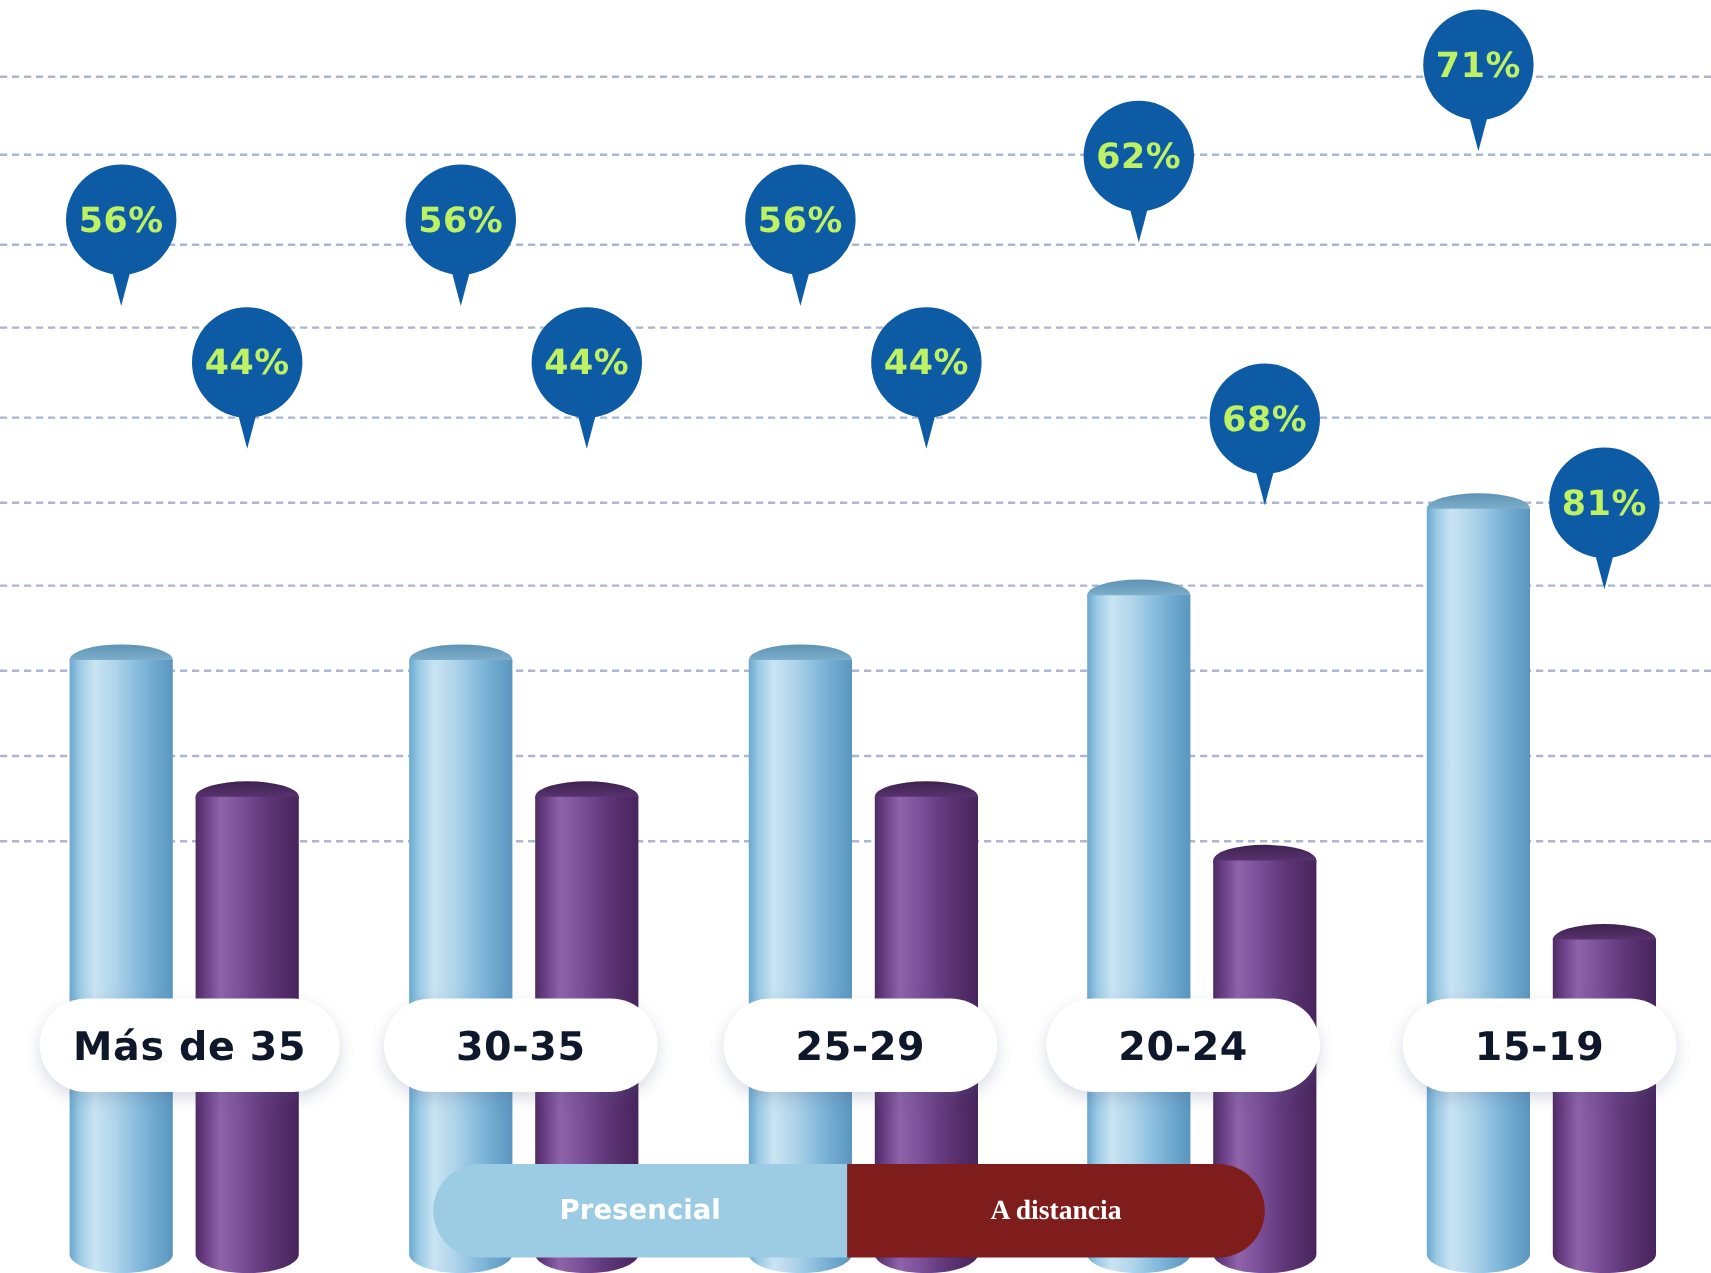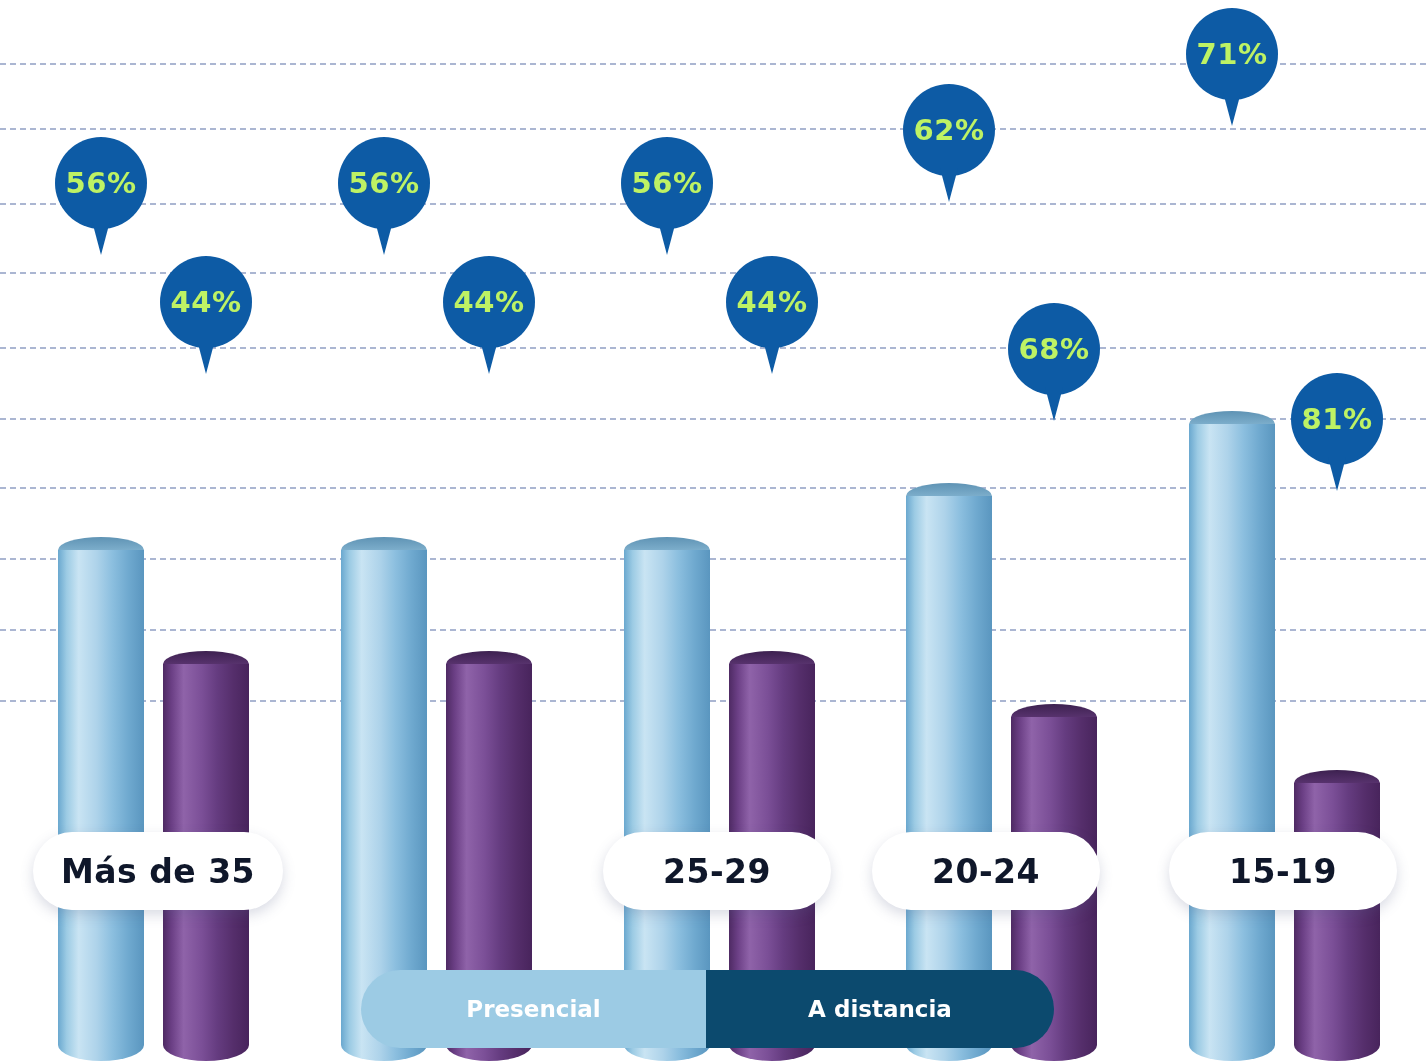--- a/index.html
+++ b/index.html
@@ -103,22 +103,23 @@
     color:#ffffff;
     font-size:23px;font-weight:bold;
   }
   .legend-pill.presencial{
     width:345px;
     background:#9ccbe4;
     border-radius:39px 0 0 39px;
   }
   .legend-pill.distancia{
     width:348px;
-    background:#0c4a6e;
+    background:#7f1d1d;
     border-radius:0 39px 39px 0;
+    font-family:Liberation Serif, serif;
   }
 </style>
 </head>
 <body>
 
 <div id="chart-area">
 
   <div class="gridline" style="top:63px;"></div>
   <div class="gridline" style="top:128px;"></div>
   <div class="gridline" style="top:203px;"></div>
@@ -159,20 +160,23 @@
     <div class="body"></div>
   </div>
   <div class="callout" style="left:338px; top:137px;">
     <span>56%</span>
     <span class="tail"></span>
   </div>
   <div class="callout" style="left:443px; top:256px;">
     <span>44%</span>
     <span class="tail"></span>
   </div>
+  <div class="cat-pill" style="left:320px; width:228px;">
+    <span>30-35</span>
+  </div>
 
   <div class="cyl blue" style="left:624px; height:524px;">
     <div class="top"></div>
     <div class="body"></div>
   </div>
   <div class="cyl purple" style="left:729px; height:410px;">
     <div class="top"></div>
     <div class="body"></div>
   </div>
   <div class="callout" style="left:621px; top:137px;">

